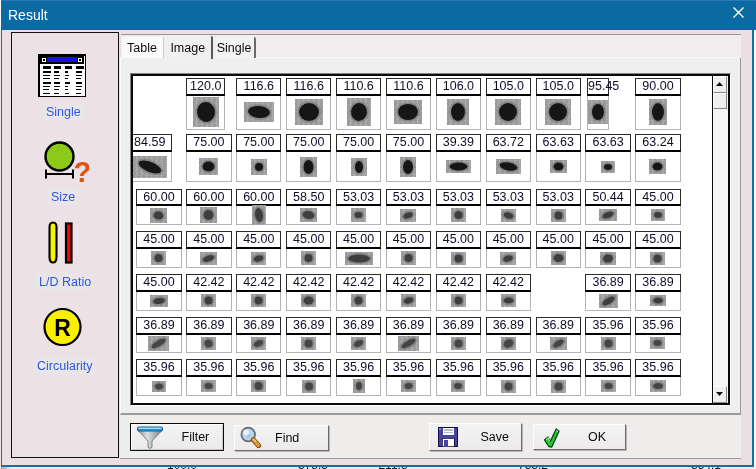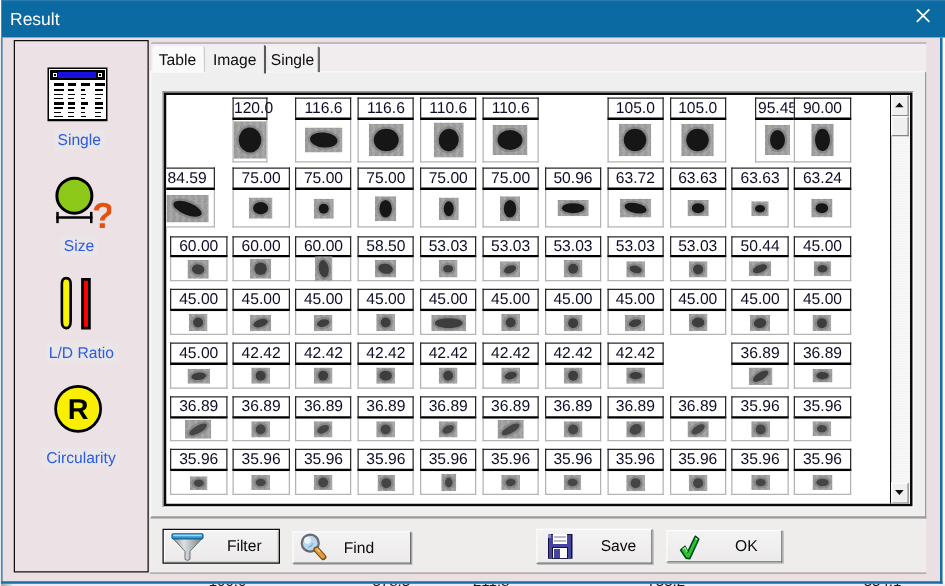--- a/index.html
+++ b/index.html
@@ -162,21 +162,21 @@
  <div id="tabtopline"></div>
  <div id="tabhdr"></div>
  <div id="tabpage"></div>
  <div class="tab" id="tab1">Table</div>
  <div class="tab" id="tab2">Image</div>
  <div class="tab" id="tab3">Single</div>
 
  <div id="gridouter">
       <div id="gridinner">
    <div id="cells">
-<div class="cl" style="left:186.2px;top:78.0px;width:28px">
+<div class="cl" style="left:186.2px;top:78.0px;width:39px">
             <div class="nb" style="height:14.9px">120.0</div>
             <div class="ib" style="height:32.8px">
               <svg width="26" height="30" style="image-rendering:pixelated">
                 <rect width="26" height="30" fill="url(#nz)"></rect>
                 <g transform="rotate(-5 13.0 15.0)">
                   <ellipse cx="13.0" cy="15.0" rx="10.8" ry="11.8" fill="#6e6e6e" opacity="0.5"></ellipse>
                   <ellipse cx="13.0" cy="15.0" rx="9" ry="10" fill="#161616" opacity="1.0"></ellipse>
                 </g>
               </svg>
             </div>
@@ -222,20 +222,32 @@
             <div class="ib" style="height:32.8px">
               <svg width="28" height="24" style="image-rendering:pixelated">
                 <rect width="28" height="24" fill="url(#nz)"></rect>
                 <g>
                   <ellipse cx="14.0" cy="12.0" rx="11.8" ry="9.8" fill="#6e6e6e" opacity="0.5"></ellipse>
                   <ellipse cx="14.0" cy="12.0" rx="10" ry="8" fill="#161616" opacity="1.0"></ellipse>
                 </g>
               </svg>
             </div>
           </div>
+<div class="cl" style="left:435.7px;top:78.0px;width:45.4px">
+            <div class="nb" style="height:14.9px">106.0</div>
+            <div class="ib" style="height:32.8px">
+              <svg width="22" height="26" style="image-rendering:pixelated">
+                <rect width="22" height="26" fill="url(#nz)"></rect>
+                <g>
+                  <ellipse cx="11.0" cy="13.0" rx="8.8" ry="10.8" fill="#6e6e6e" opacity="0.5"></ellipse>
+                  <ellipse cx="11.0" cy="13.0" rx="7" ry="9" fill="#161616" opacity="1.0"></ellipse>
+                </g>
+              </svg>
+            </div>
+          </div>
 <div class="cl" style="left:485.6px;top:78.0px;width:45.4px">
             <div class="nb" style="height:14.9px">105.0</div>
             <div class="ib" style="height:32.8px">
               <svg width="26" height="26" style="image-rendering:pixelated">
                 <rect width="26" height="26" fill="url(#nz)"></rect>
                 <g>
                   <ellipse cx="13.0" cy="13.0" rx="10.8" ry="10.8" fill="#6e6e6e" opacity="0.5"></ellipse>
                   <ellipse cx="13.0" cy="13.0" rx="9" ry="9" fill="#161616" opacity="1.0"></ellipse>
                 </g>
               </svg>
@@ -246,21 +258,21 @@
             <div class="ib" style="height:32.8px">
               <svg width="26" height="26" style="image-rendering:pixelated">
                 <rect width="26" height="26" fill="url(#nz)"></rect>
                 <g>
                   <ellipse cx="13.0" cy="13.0" rx="10.8" ry="10.8" fill="#6e6e6e" opacity="0.5"></ellipse>
                   <ellipse cx="13.0" cy="13.0" rx="9" ry="9" fill="#161616" opacity="1.0"></ellipse>
                 </g>
               </svg>
             </div>
           </div>
-<div class="cl" style="left:604px;top:78.0px;width:36px">
+<div class="cl" style="left:587px;top:78.0px;width:22px">
             <div class="nb" style="height:14.9px">95.45</div>
             <div class="ib" style="height:32.8px">
               <svg width="20" height="24" style="image-rendering:pixelated">
                 <rect width="20" height="24" fill="url(#nz)"></rect>
                 <g>
                   <ellipse cx="10.0" cy="12.0" rx="7.8" ry="9.8" fill="#6e6e6e" opacity="0.5"></ellipse>
                   <ellipse cx="10.0" cy="12.0" rx="6" ry="8" fill="#161616" opacity="1.0"></ellipse>
                 </g>
               </svg>
             </div>
@@ -343,21 +355,21 @@
               <svg width="16" height="20" style="image-rendering:pixelated">
                 <rect width="16" height="20" fill="url(#nz)"></rect>
                 <g>
                   <ellipse cx="8.0" cy="10.0" rx="6.8" ry="8.8" fill="#6e6e6e" opacity="0.5"></ellipse>
                   <ellipse cx="8.0" cy="10.0" rx="5" ry="7" fill="#161616" opacity="1.0"></ellipse>
                 </g>
               </svg>
             </div>
           </div>
 <div class="cl" style="left:435.7px;top:134.4px;width:45.4px">
-            <div class="nb" style="height:14.9px">50.96</div>
+            <div class="nb" style="height:14.9px">39.39</div>
             <div class="ib" style="height:29.1px">
               <svg width="25" height="13" style="image-rendering:pixelated">
                 <rect width="25" height="13" fill="url(#nz)"></rect>
                 <g>
                   <ellipse cx="12.5" cy="6.5" rx="10.8" ry="5.8" fill="#6e6e6e" opacity="0.5"></ellipse>
                   <ellipse cx="12.5" cy="6.5" rx="9" ry="4" fill="#161616" opacity="1.0"></ellipse>
                 </g>
               </svg>
             </div>
           </div>

